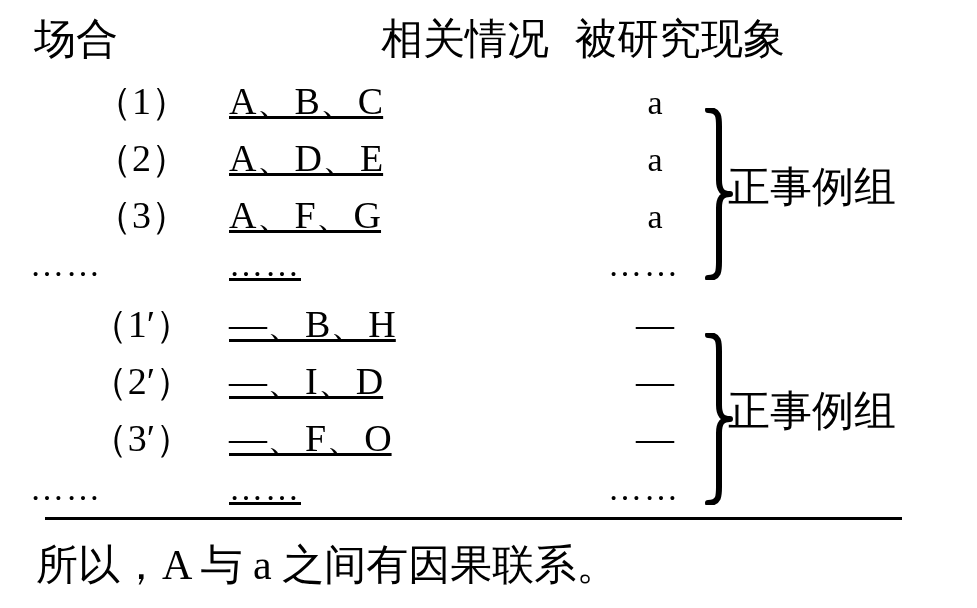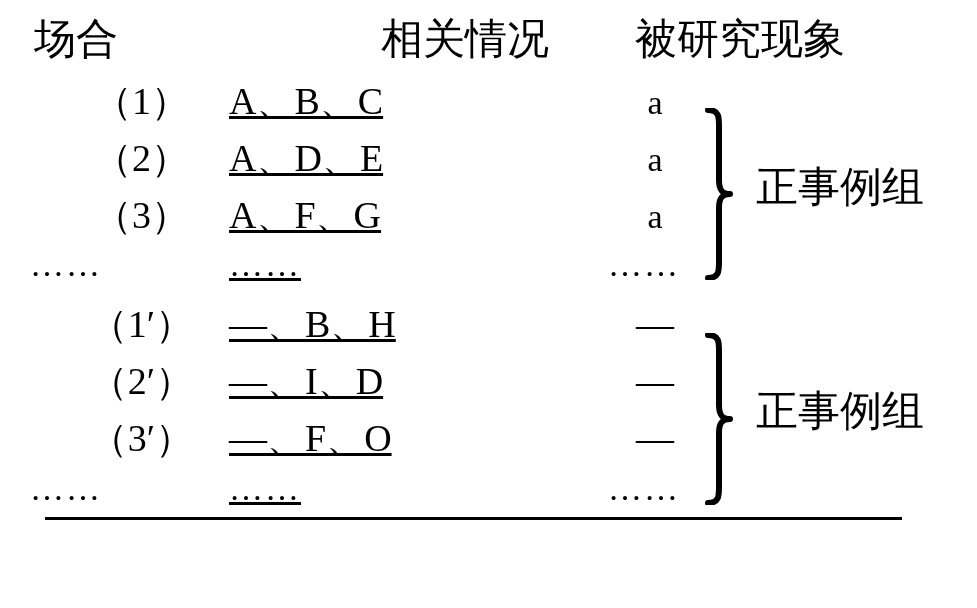--- a/index.html
+++ b/index.html
@@ -36,21 +36,21 @@
   .col-circ    { left: 249px; width: 330px; text-align: center; }
   .col-phen    { left: 579px; width: 180px; text-align: center; }
 
   
   .header-row .cell {
     font-size: 42px;
     top: 18px;
   }
   .header-row .col-case { left: 34px; text-align: left; }
   .header-row .col-circ { left: 249px; width: 300px; text-align: right; }
-  .header-row .col-phen { left: 575px; width: 330px; text-align: center; }
+  .header-row .col-phen { left: 575px; width: 330px; text-align: left; }
 
   
   .data-cell {
     font-size: 38px;
   }
   .case-cell {
     left: 34px;
     width: 215px;
     text-align: center;
     letter-spacing: 0px;
@@ -79,21 +79,20 @@
     width: 40px;
     display: block;
   }
   .brace svg { display: block; }
 
   .group-label {
     position: absolute;
     font-size: 42px;
     white-space: nowrap;
     line-height: 1;
-    margin-left: 28px;
   }
 
   
   .rule {
     position: absolute;
     left: 45px;
     top: 517px;
     width: 857px;
     height: 3px;
     background: #000000;
@@ -169,14 +168,15 @@
       <svg width="36" height="172" viewBox="0 0 36 172" xmlns="http://www.w3.org/2000/svg">
         <path d="M8 2 C 20 2, 19 10, 19 22 L 19 72 C 19 82, 22 86, 30 86 C 22 86, 19 90, 19 100 L 19 150 C 19 162, 20 170, 8 170" fill="none" stroke="#000000" stroke-width="6" stroke-linecap="round" stroke-linejoin="round"></path>
       </svg>
     </div>
 
     <div class="group-label" style="left:728px;top:390px;">正事例组</div>
   </div>
 
   <div class="rule"></div>
 
+  <div class="conclusion">所以，A 与 a 之间有因果联系。</div>
 
 </div>
 
 </body></html>

